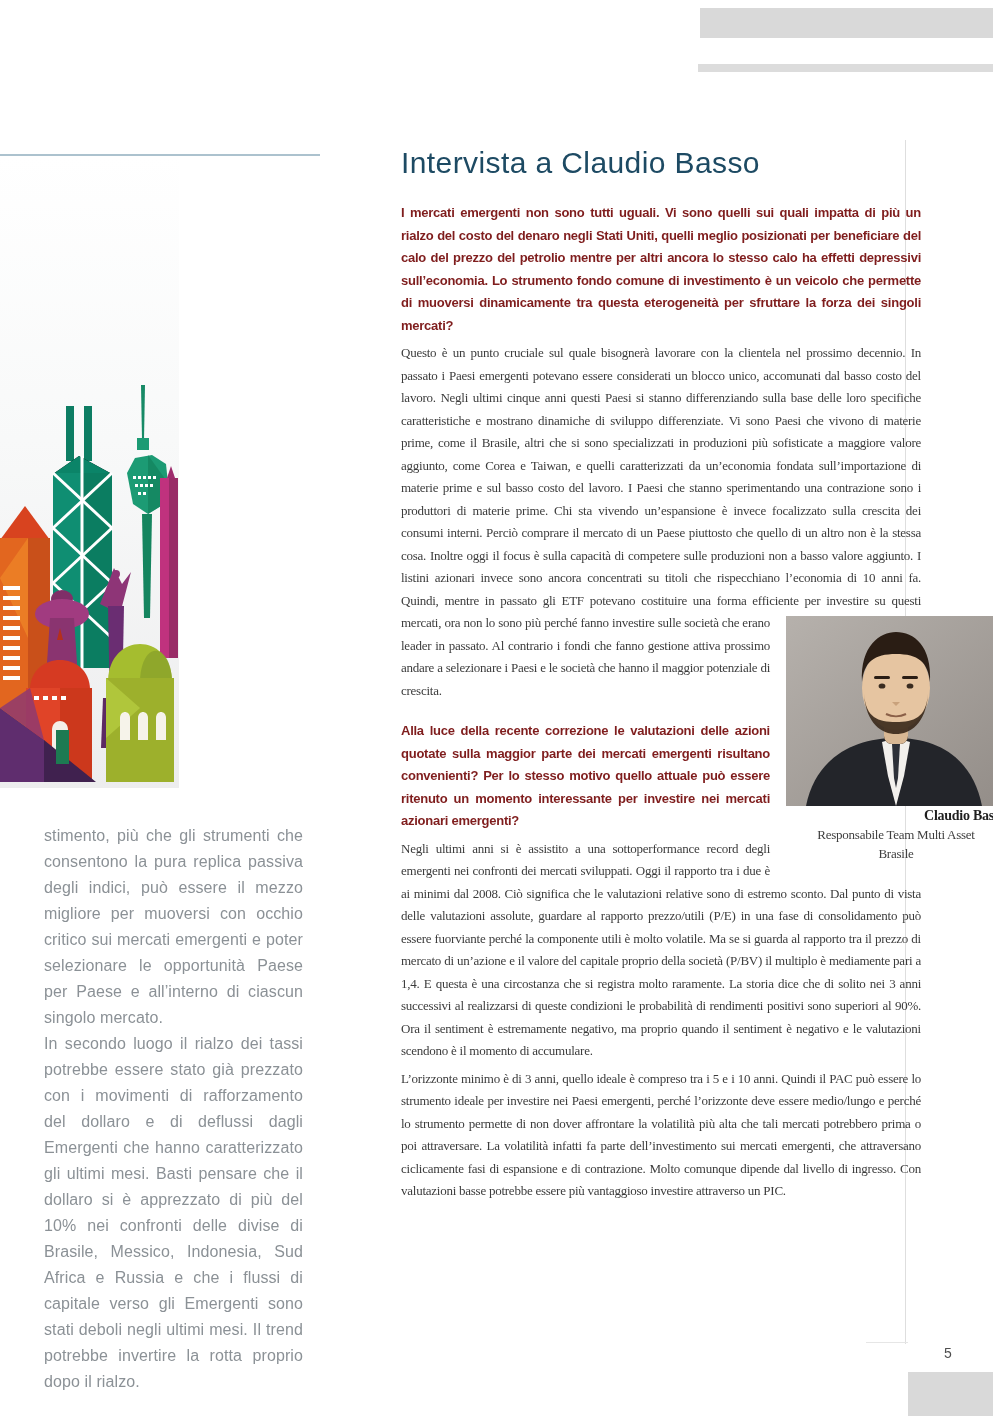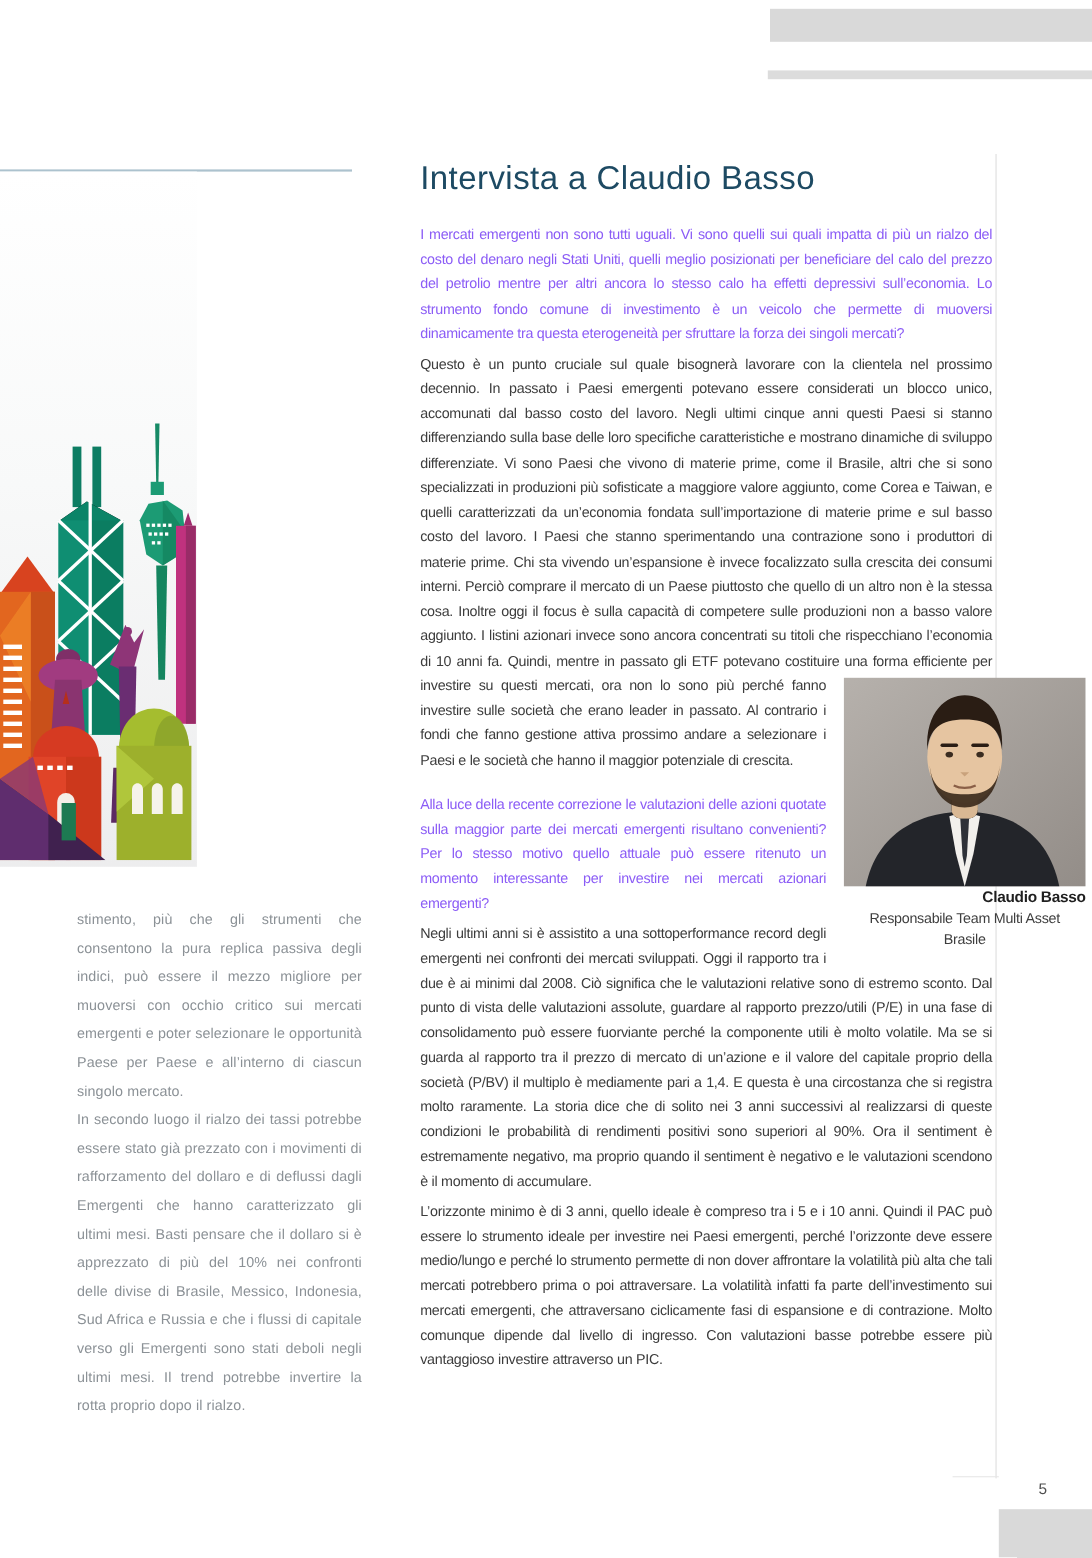--- a/index.html
+++ b/index.html
@@ -19,36 +19,36 @@
   .left-rule      { left: 0;     top: 154px; width: 320px; height: 2px; background: #acc2ce; }
   .right-rule     { left: 905px; top: 140px; width: 1px;  height: 1204px; background: #dedede; }
   .corner-tick    { left: 866px; top: 1342px; width: 42px; height: 1px; background: #e6e6e6; }
   .bottom-gray-box{ left: 908px; top: 1372px; width: 85px; height: 44px; background: #d9d9d9; }
   .left-art-bg    { left: 0; top: 156px; width: 179px; height: 632px;
                     background: linear-gradient(180deg,#ffffff 0%,#f8f9f9 45%,#ededee 100%); }
   .skyline        { left: 0; top: 378px; width: 179px; height: 404px; }
 
   
   .left-col {
-    left: 70px; top: 823px; width: 259px;
-    color: #8b9196; font-size: 13px; line-height: 26px;
+    left: 44px; top: 823px; width: 259px;
+    color: #8b9196; font-size: 16px; line-height: 26px;
     text-align: justify; letter-spacing: 0.1px;
   }
   .left-col p { margin: 0; }
 
   
-  .main { left: 382px; top: 146px; width: 520px; }
+  .main { left: 401px; top: 146px; width: 520px; }
   .article-title {
     margin: 0 0 22px 0;
     font-size: 30px; font-weight: 300; letter-spacing: 0.4px;
     color: #1d4a63;
   }
   .main p { margin: 0; text-align: justify; font-size: 13px; line-height: 22.5px; letter-spacing: -0.25px; }
-  .main p.q { font-weight: 400; color: #8b5cf6; margin-top: 18px; }
-  .main p.a { color: #3c3c3c; margin-top: 5px; }
+  .main p.q { font-weight: 700; color: #7f1d1d; margin-top: 18px; }
+  .main p.a { color: #3c3c3c; margin-top: 5px; font-family: Liberation Serif, serif; }
 
   
   .photo-float { float: right; width: 220px; margin: 4px -85px 8px 16px; }
   .photo-frame { width: 220px; height: 190px; display: block; }
   .photo-caption { margin-top: 9px; text-align: right; line-height: 19px; }
   .cap-name    { font-size: 14px; font-weight: 700; color: #1f1f1f; display: block; }
   .cap-role, .cap-company { font-size: 13px; color: #3e3e3e; display: block; text-align: center; }
 
   .page-number {
     left: 908px; top: 1345px; width: 80px;

